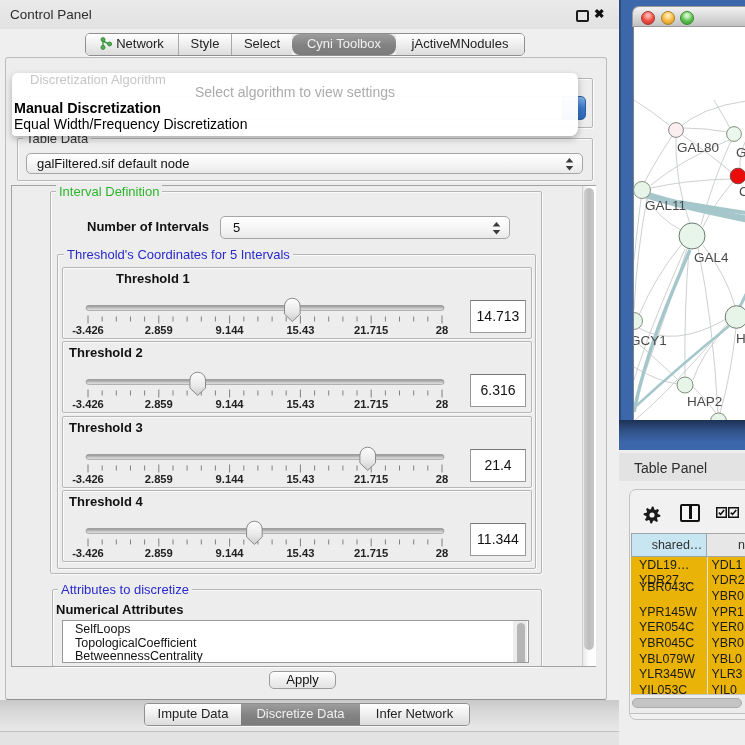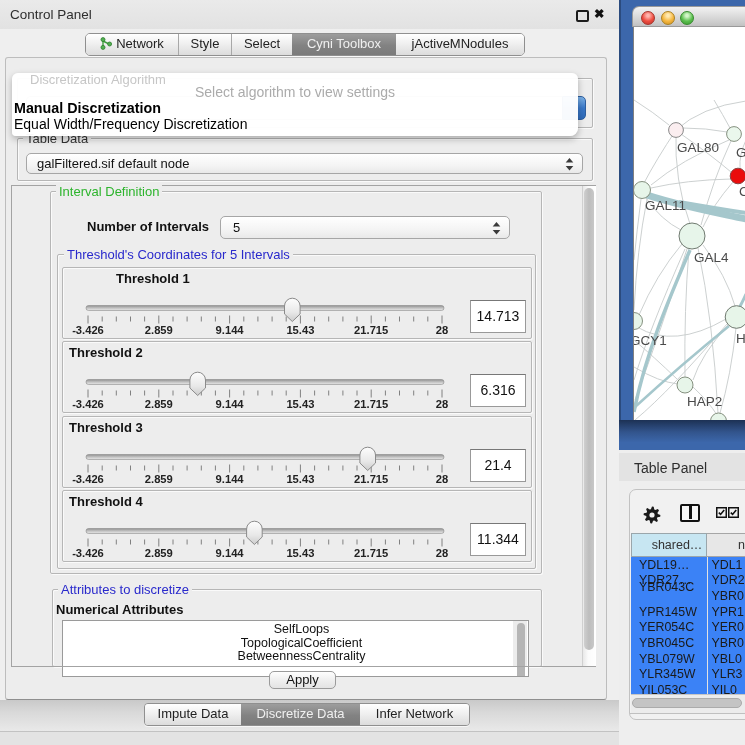--- a/index.html
+++ b/index.html
@@ -49,21 +49,21 @@
     <div class="seg" style="width:92px;">
       <svg width="12" height="13" viewBox="0 0 12 13" style="vertical-align:-2px;margin-right:4px;">
         <line x1="3" y1="3" x2="3" y2="10" stroke="#3f9e3f" stroke-width="1.4"></line>
         <line x1="3" y1="4" x2="9" y2="7" stroke="#3f9e3f" stroke-width="1.4"></line>
         <circle cx="3" cy="2.6" r="2" fill="#52b152" stroke="#2e7d2e" stroke-width="0.8"></circle>
         <circle cx="3" cy="10.4" r="2" fill="#52b152" stroke="#2e7d2e" stroke-width="0.8"></circle>
         <circle cx="9.6" cy="7" r="2" fill="#52b152" stroke="#2e7d2e" stroke-width="0.8"></circle>
       </svg>Network</div>
     <div class="seg" style="width:53px;">Style</div>
     <div class="seg" style="width:61px;">Select</div>
-    <div class="seg sel" style="width:104px;">Cyni Toolbox</div>
+    <div class="seg sel" style="width:104px;border-radius:8px;">Cyni Toolbox</div>
     <div class="seg aftersel" style="width:128px;">jActiveMNodules</div>
   </div>
 
   <div class="abs group" id="g-disc" style="left:17px;top:78px;width:576px;height:50px;"></div>
   <div class="gtitle" style="left:27px;top:73px;color:#c6c6c6;background:transparent;z-index:60;">Discretization Algorithm</div>
   <div class="abs combo" style="left:26px;top:96px;width:536px;height:24px;border-radius:5px 0 0 5px;border-right:none;"></div>
   <div class="abs" style="left:562px;top:96px;width:24px;height:24px;border-radius:0 5px 5px 0;
        background:linear-gradient(#7db3e8,#3a78c8 50%,#2f6ab8);border:1px solid #2f5f9f;box-sizing:border-box;"></div>
 
   <div class="abs group" id="g-table" style="left:17px;top:138px;width:576px;height:43px;"></div>
@@ -297,21 +297,21 @@
       <text x="242.4" y="38.5" font-size="11.2" font-weight="bold" fill="#222" text-anchor="middle" font-family="Liberation Sans, sans-serif">15.43</text>
       <text x="313.2" y="38.5" font-size="11.2" font-weight="bold" fill="#222" text-anchor="middle" font-family="Liberation Sans, sans-serif">21.715</text>
       <text x="384.0" y="38.5" font-size="11.2" font-weight="bold" fill="#222" text-anchor="middle" font-family="Liberation Sans, sans-serif">28</text>
       <path d="M 188.6 11 a 7.8 7.8 0 0 1 15.6 0 l 0 8 L 196.4 26.5 L 188.6 19 Z" fill="url(#th490)" stroke="#8a8a8a" stroke-width="1"></path>
     </svg>
   <div class="abs fld" style="left:470px;top:523px;width:56px;height:33px;line-height:31px;">11.344</div>
 
   <div class="abs group" style="left:52px;top:589px;width:490px;height:78px;"></div>
   <div class="gtitle" style="left:58px;top:583px;color:#2929cc;">Attributes to discretize</div>
   <div class="abs bold" style="left:56px;top:602px;font-size:13px;color:#111;">Numerical Attributes</div>
-  <div class="abs" style="left:62px;top:620px;width:467px;height:57px;background:#fff;border:1px solid #9a9a9a;box-sizing:border-box;overflow:hidden;text-align:center;">
+  <div class="abs" style="left:62px;top:620px;width:467px;height:43px;background:#fff;border:1px solid #9a9a9a;box-sizing:border-box;overflow:hidden;">
     <div style="font-size:12.5px;color:#111;margin:2px 0 0 12px;line-height:13.6px;">SelfLoops<br>TopologicalCoefficient<br>BetweennessCentrality</div>
     <div style="position:absolute;right:1px;top:0px;width:14px;height:46px;background:#ececec;"></div>
     <div style="position:absolute;right:3px;top:2px;width:8px;height:60px;border-radius:4px;background:#b5b5b5;"></div>
   </div>
   <div class="abs" style="left:12px;top:666px;width:583px;height:1px;background:#a3a3a3;"></div>
 
   <div class="abs" style="left:269px;top:671px;width:67px;height:18px;border:1px solid #9b9b9b;border-radius:5px;
        background:linear-gradient(#fefefe,#efefef 50%,#e3e3e3);box-sizing:border-box;
        text-align:center;font-size:13px;line-height:16px;color:#111;">Apply</div>
 
@@ -415,21 +415,21 @@
       <div style="position:absolute;left:7.3px;top:0;width:2.5px;height:13px;background:#111;"></div>
     </div>
   <svg class="abs" style="left:716px;top:507px;" width="11" height="11" viewBox="0 0 11 11">
       <rect x="0.75" y="0.75" width="9.5" height="9.5" fill="none" stroke="#111" stroke-width="1.5"></rect>
       <path d="M2.8 5.6 L4.6 7.4 L8.2 2.9" fill="none" stroke="#111" stroke-width="1.6"></path>
     </svg>
   <svg class="abs" style="left:728px;top:507px;" width="11" height="11" viewBox="0 0 11 11">
       <rect x="0.75" y="0.75" width="9.5" height="9.5" fill="none" stroke="#111" stroke-width="1.5"></rect>
       <path d="M2.8 5.6 L4.6 7.4 L8.2 2.9" fill="none" stroke="#111" stroke-width="1.6"></path>
     </svg>
-  <div class="abs" style="left:631px;top:533px;width:114px;height:160.5px;overflow:hidden;background:#3b82f6;">
+  <div class="abs" style="left:631px;top:533px;width:114px;height:160.5px;overflow:hidden;background:#eab308;">
   <div style="position:absolute;left:0;top:0;width:76px;height:24px;background:#c7e6f2;border:1px solid #9aa6ab;box-sizing:border-box;text-align:center;font-size:12.5px;line-height:23px;color:#333;padding-left:16px;">shared…</div>
   <div style="position:absolute;left:76px;top:0;width:60px;height:24px;background:#e7e7e7;border:1px solid #a6a6a6;border-left:none;box-sizing:border-box;font-size:12.5px;line-height:23px;color:#333;padding-left:31px;">na</div>
   <div style="position:absolute;left:76px;top:24px;width:1px;height:140px;background:#e2e2e2;"></div>
   <div style="position:absolute;left:8px;top:24.5px;font-size:12.4px;color:#1a1a1a;">YDL19…</div>
   <div style="position:absolute;left:80.5px;top:24.5px;font-size:12.4px;color:#1a1a1a;">YDL1</div>
   <div style="position:absolute;left:8px;top:40.2px;font-size:12.4px;color:#1a1a1a;">YDR27…</div>
   <div style="position:absolute;left:80.5px;top:40.2px;font-size:12.4px;color:#1a1a1a;">YDR2</div>
   <div style="position:absolute;left:8px;top:47px;font-size:12.4px;color:#1a1a1a;">YBR043C</div>
   <div style="position:absolute;left:80.5px;top:55.9px;font-size:12.4px;color:#1a1a1a;">YBR0</div>
   <div style="position:absolute;left:8px;top:71.6px;font-size:12.4px;color:#1a1a1a;">YPR145W</div>

